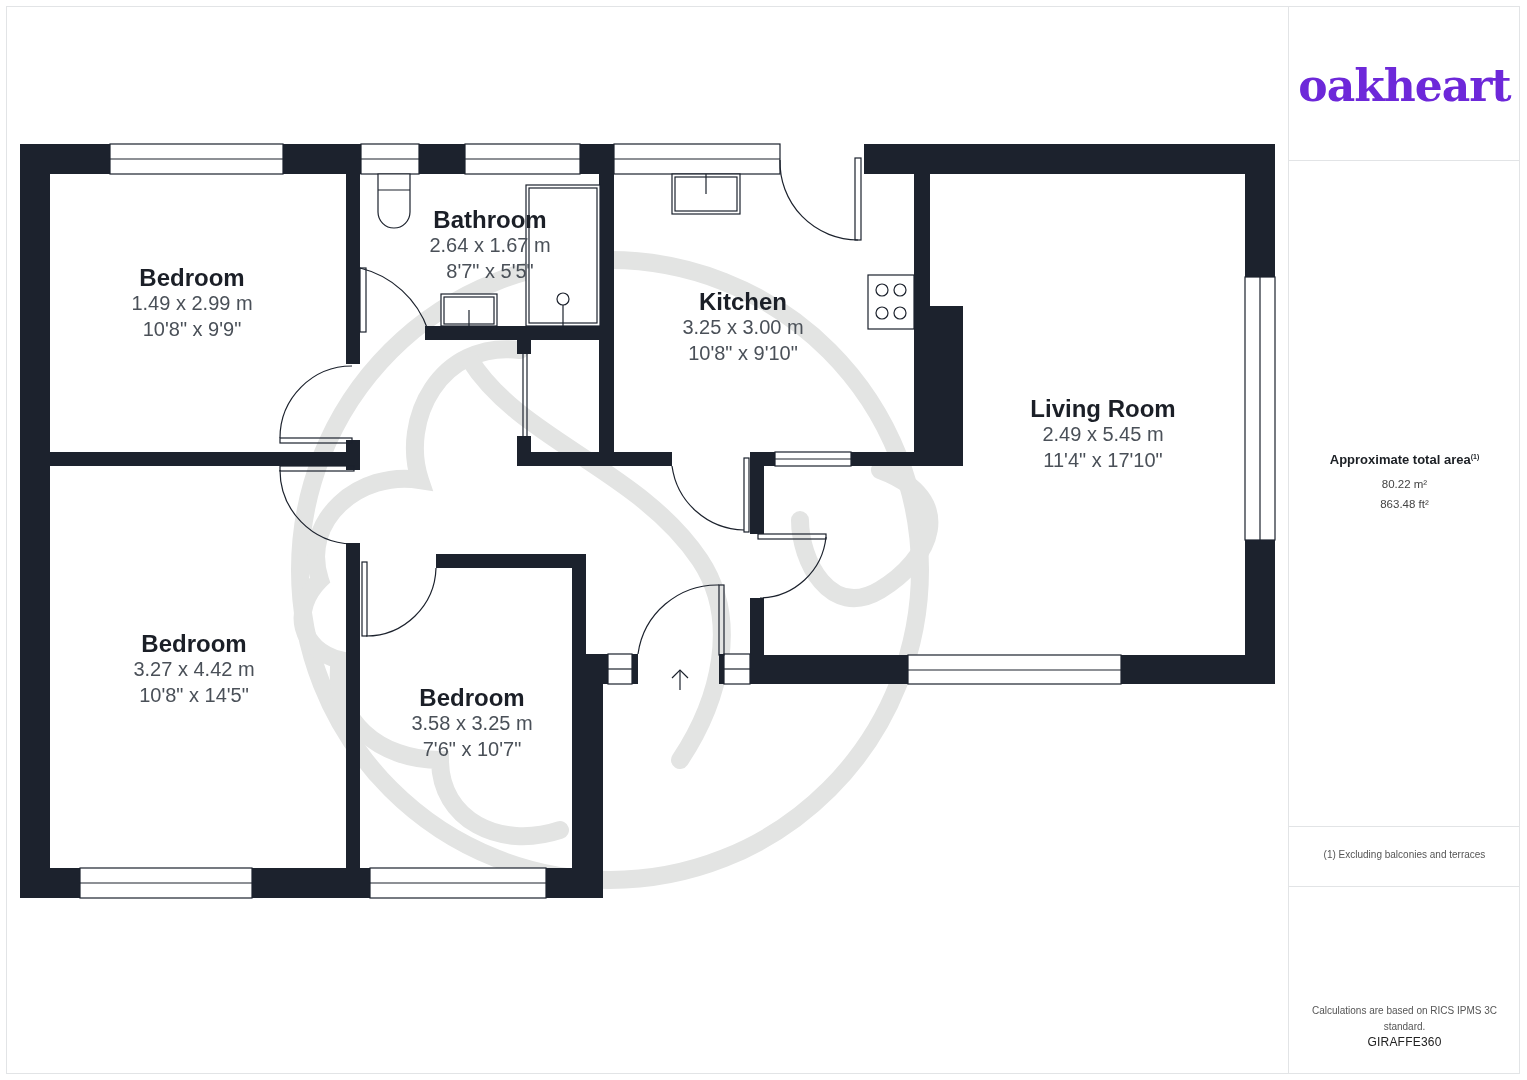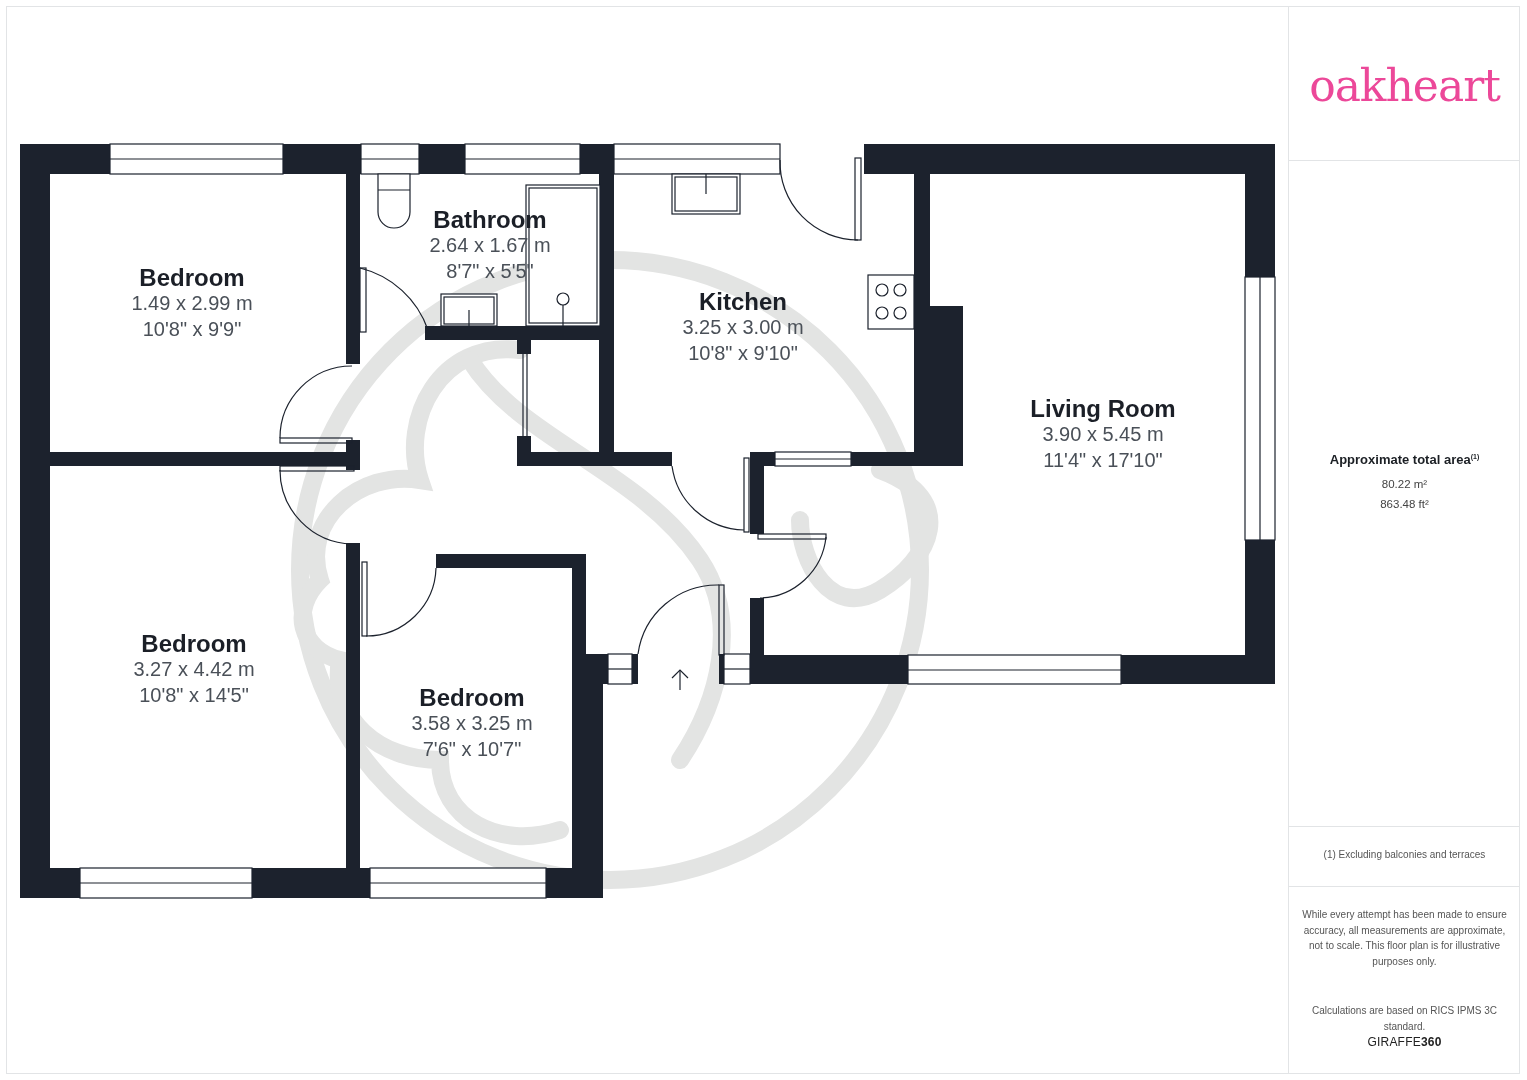--- a/index.html
+++ b/index.html
@@ -1,26 +1,26 @@
 <!DOCTYPE html>
 <html><head>
 <meta charset="utf-8">
 <style>
   html,body{margin:0;padding:0;background:#fff;}
   body{width:1527px;height:1080px;position:relative;overflow:hidden;font-family:"Liberation Sans",sans-serif;}
   .frame{position:absolute;left:6px;top:6px;width:1514px;height:1068px;border:1px solid #e2e4e6;box-sizing:border-box;}
   .side{position:absolute;left:1288px;top:6px;width:232px;height:1068px;border-left:1px solid #e2e4e6;box-sizing:border-box;}
   .side .sep{position:absolute;left:0;right:0;height:1px;background:#e2e4e6;}
-  .logo{position:absolute;left:0;right:0;top:54px;text-align:center;font-family:"DejaVu Serif",serif;font-size:44px;font-weight:normal;color:#ec4899;letter-spacing:-1px;}
+  .logo{position:absolute;left:0;right:0;top:54px;text-align:center;font-family:"DejaVu Serif",serif;font-size:44px;font-weight:bold;color:#6d28d9;letter-spacing:-1px;}
   .area-title{position:absolute;left:0;right:0;top:446px;text-align:center;font-size:13px;font-weight:bold;color:#1b1f24;}
   .area-title sup{font-size:7px;}
   .area-val{position:absolute;left:0;right:0;text-align:center;font-size:11.5px;color:#444;}
   .note{position:absolute;left:10px;right:10px;text-align:center;font-size:10px;color:#555;line-height:15.5px;}
   .brand{position:absolute;left:0;right:0;top:1029px;text-align:center;font-size:12px;color:#222;letter-spacing:0.2px;}
-  .brand b{font-weight:bold;}
+  .brand b{font-weight:normal;}
   svg.plan{position:absolute;left:0;top:0;}
   .room-label{position:absolute;text-align:center;transform:translateX(-50%);white-space:nowrap;}
   .room-name{font-size:24px;font-weight:bold;color:#1b1f27;line-height:24px;}
   .room-dim{font-size:20px;color:#4a5058;line-height:26px;}
 </style>
 </head>
 <body>
 
 <div class="frame"></div>
 
@@ -172,21 +172,21 @@
   <div class="room-dim">2.64 x 1.67 m</div>
   <div class="room-dim">8'7" x 5'5"</div>
 </div>
 <div class="room-label" style="left:743px;top:290px;">
   <div class="room-name">Kitchen</div>
   <div class="room-dim">3.25 x 3.00 m</div>
   <div class="room-dim">10'8" x 9'10"</div>
 </div>
 <div class="room-label" style="left:1103px;top:397px;">
   <div class="room-name">Living Room</div>
-  <div class="room-dim">3.90 x 5.45 m</div>
+  <div class="room-dim">2.49 x 5.45 m</div>
   <div class="room-dim">11'4" x 17'10"</div>
 </div>
 <div class="room-label" style="left:194px;top:632px;">
   <div class="room-name">Bedroom</div>
   <div class="room-dim">3.27 x 4.42 m</div>
   <div class="room-dim">10'8" x 14'5"</div>
 </div>
 <div class="room-label" style="left:472px;top:686px;">
   <div class="room-name">Bedroom</div>
   <div class="room-dim">3.58 x 3.25 m</div>
@@ -195,16 +195,15 @@
 
 <div class="side">
   <div class="logo">oakheart</div>
   <div class="sep" style="top:154px;"></div>
   <div class="area-title"><span>Approximate total area</span><sup>(1)</sup></div>
   <div class="area-val" style="top:472px;">80.22 m²</div>
   <div class="area-val" style="top:492px;">863.48 ft²</div>
   <div class="sep" style="top:820px;"></div>
   <div class="note" style="top:841px;">(1) Excluding balconies and terraces</div>
   <div class="sep" style="top:880px;"></div>
-  <div class="note" style="top:901px;">While every attempt has been made to ensure accuracy, all measurements are approximate, not to scale. This floor plan is for illustrative purposes only.</div>
   <div class="note" style="top:977px;margin-top:20px;">Calculations are based on RICS IPMS 3C standard.</div>
   <div class="brand"><span>GIRAFFE</span><b>360</b></div>
 </div>
 
 </body></html>

